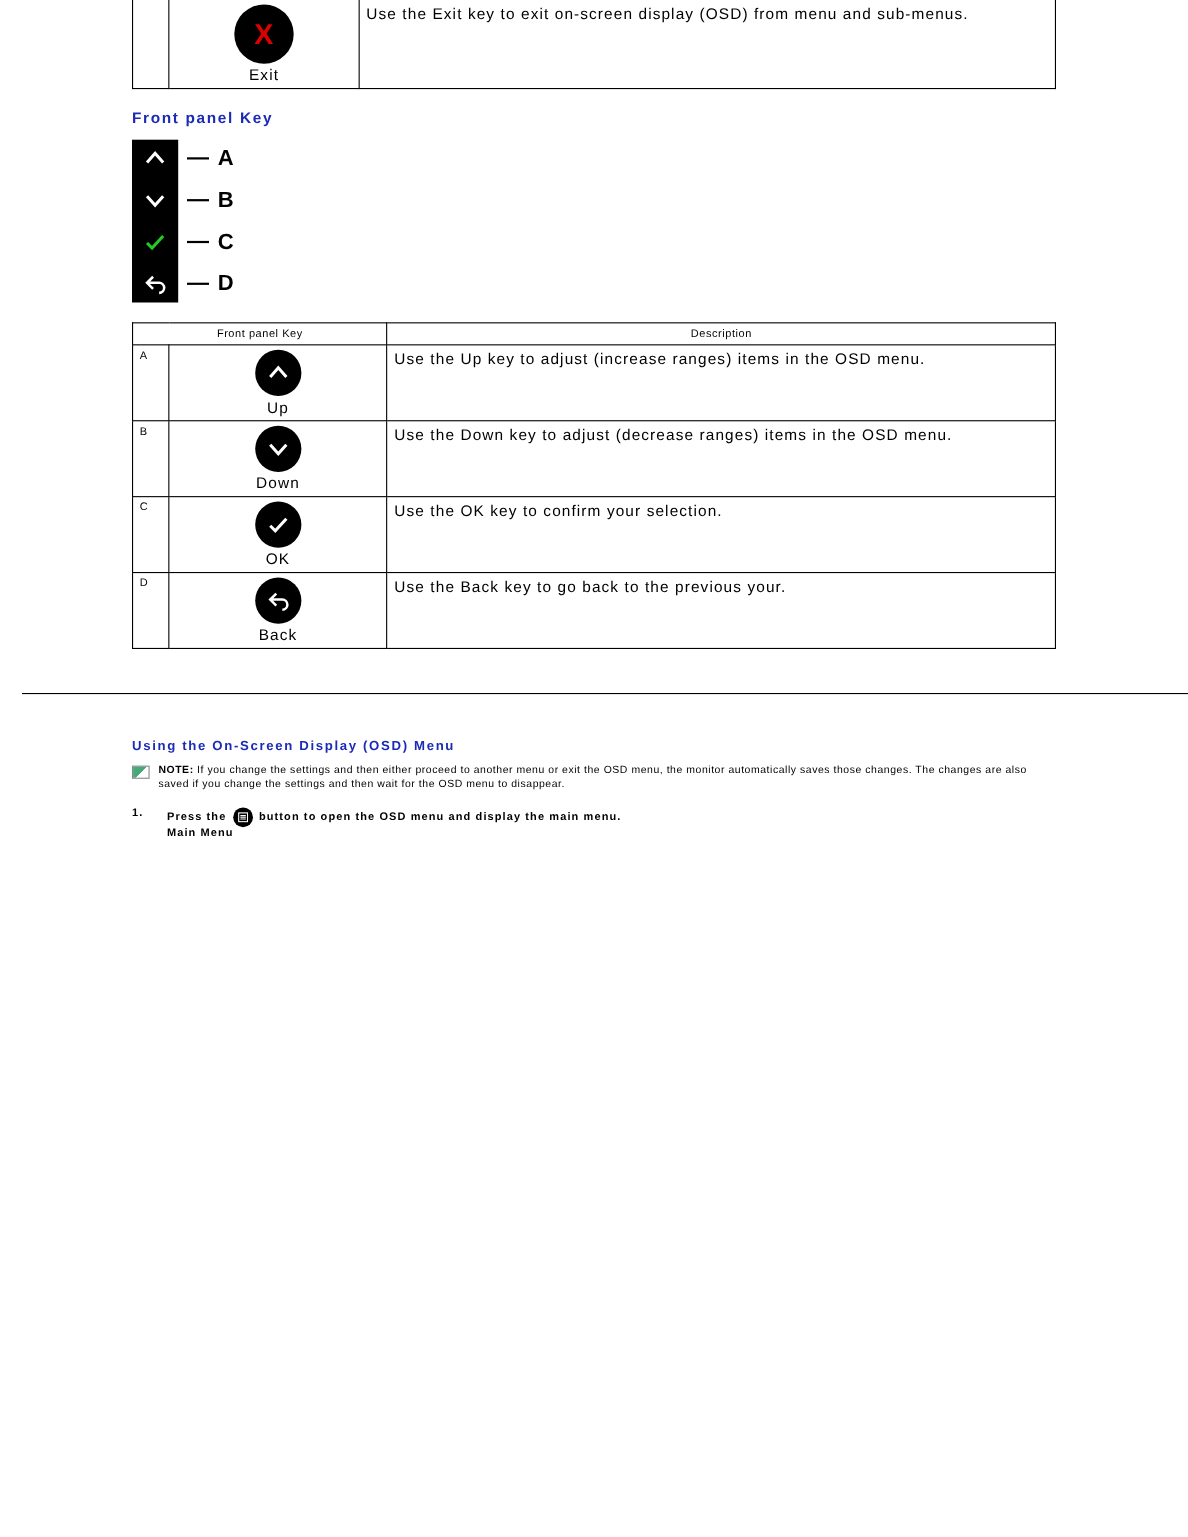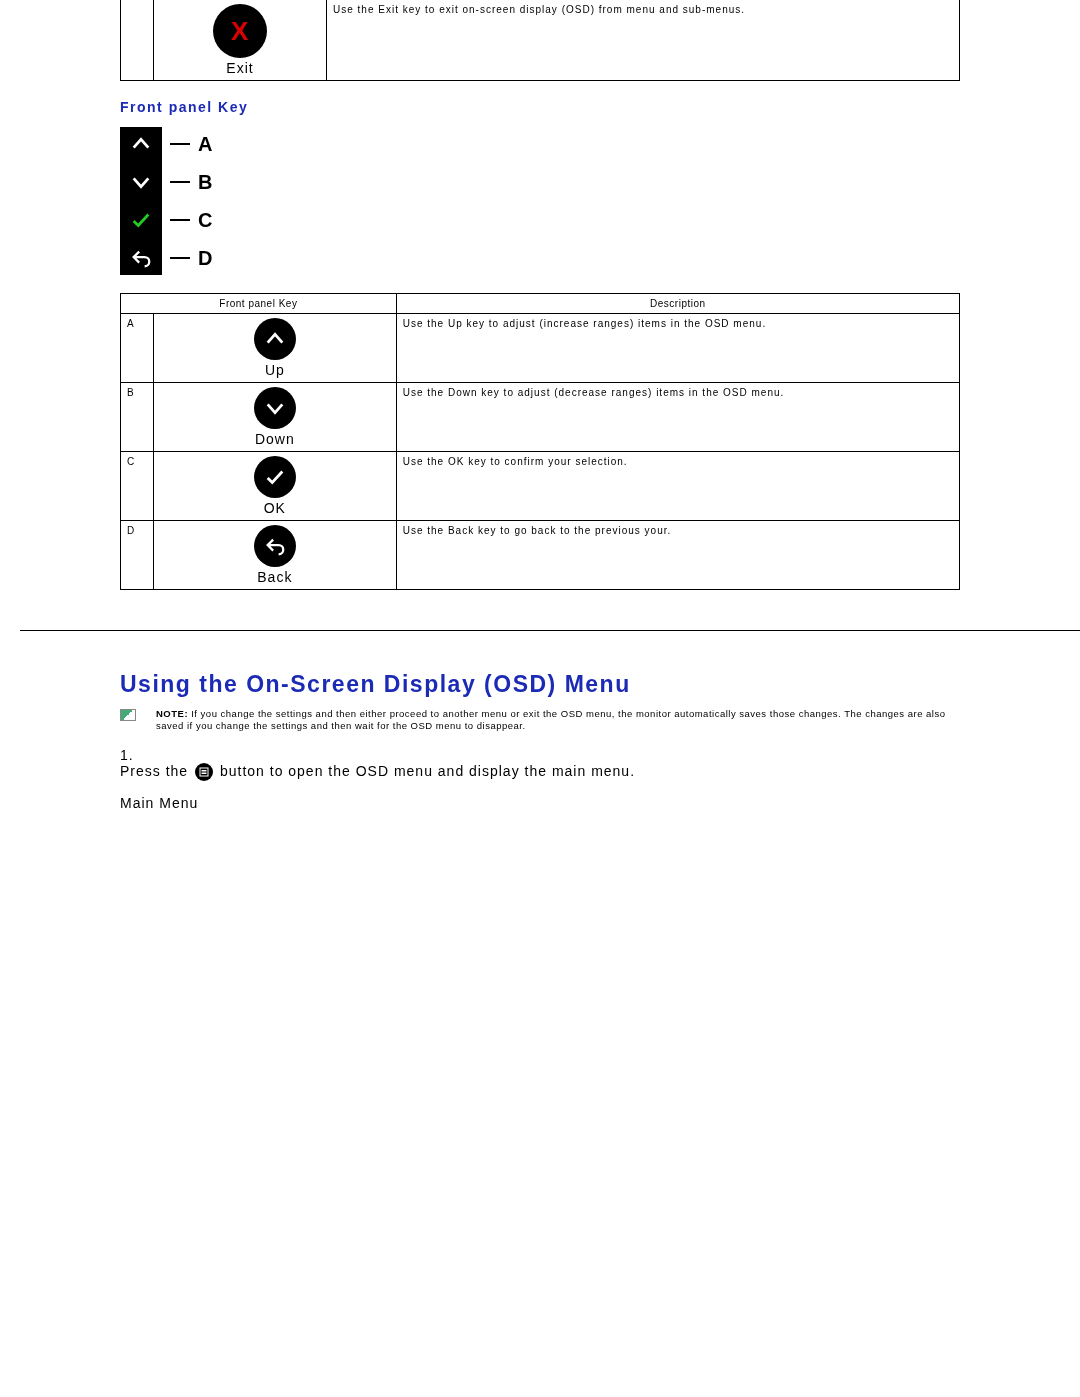--- a/index.html
+++ b/index.html
@@ -37,44 +37,44 @@
   }
   .iconcell { width: 20px; }
   .circ-cell { text-align: center; padding-top: 4px; padding-bottom: 4px; }
   .circ {
     width: 42px; height: 42px; border-radius: 50%;
     background: #000; display: inline-flex; align-items:center; justify-content:center;
     color:#fff; font-weight:bold; font-size:20px;
   }
   .circ.big { width: 54px; height:54px; font-size:26px; }
   .circ-label { display:block; font-size:14px; margin-top:2px; letter-spacing:1px;}
-  .desc-cell { vertical-align: middle; font-size: 10px; letter-spacing:1px; padding-left:12px; }
+  .desc-cell { vertical-align: middle; font-size: 14px; letter-spacing:1px; padding-left:12px; }
   h3.blue { color:#1b2bb5; font-size:14px; font-weight:bold; letter-spacing:1.5px; margin:18px 0 8px 0; }
-  h2.blue { color:#1b2bb5; font-size:23px; font-weight:bold; letter-spacing:1.5px; margin:30px 0 10px 0; }
+  h2.blue { color:#1b2bb5; font-size:12px; font-weight:bold; letter-spacing:1.5px; margin:30px 0 10px 0; }
   h3.blue2 { color:#1b2bb5; font-size:15px; font-weight:bold; letter-spacing:1.5px; margin:18px 0 10px 10px; }
   a.link { color:#1b2bb5; text-decoration:underline; }
   .maintext { font-size:10px; }
   .panel-keys { margin: 12px 0 18px 0; display:flex; align-items:center; }
   .panel-keys .strip { background:#000; width:42px; padding:6px 0; display:flex; flex-direction:column; align-items:center; gap:16px;}
   .panel-keys .strip svg { width:22px; height:22px; }
   .panel-keys .labels { display:flex; flex-direction:column; gap:16px; margin-left:8px; padding:6px 0;}
   .panel-keys .labels div { height:22px; display:flex; align-items:center; }
   .panel-keys .dash { width:20px; height:2px; background:#000; display:inline-block; margin-right:8px; }
   .panel-keys .letter { font-size:20px; font-weight:bold; font-family:Arial,sans-serif; letter-spacing:0;}
   .hr-outer { border-top:1px solid #000; margin:40px 0; margin-left:-100px; margin-right:-140px;}
-  .note-row { display:flex; align-items:flex-start; gap:20px; margin:8px 0 14px 0; font-size:9.5px; line-height:1.3; letter-spacing:0.5px;}
+  .note-row { display:flex; align-items:flex-start; gap:8px; margin:8px 0 14px 0; font-size:9.5px; line-height:1.3; letter-spacing:0.5px;}
   .note-icon { width:16px;height:12px;flex-shrink:0; margin-top:1px;
     background:linear-gradient(135deg,#4a7 50%,#fff 50%); border:1px solid #888; box-sizing:border-box;}
-  ol.steps { list-style:none; padding:0; margin:0 0 0 0; font-size:14px; letter-spacing:1px;}
+  ol.steps { list-style:none; padding:0; margin:0 0 0 0; font-size:10px; letter-spacing:1px;font-weight:bold;}
   ol.steps > li { margin-bottom:18px; }
   ol.steps .num { display:inline-block; width:28px; vertical-align:top;}
   ol.steps .step-body { display:inline-block; width:calc(100% - 32px); vertical-align:top;}
   .menu-btn { display:inline-flex; width:18px;height:18px;border-radius:50%;background:#000;color:#fff;
     align-items:center;justify-content:center;font-size:9px;vertical-align:middle;margin:0 2px;}
-  .sub-label { margin-top:14px; display:block;}
+  .sub-label { margin-top:0; display:block;}
   
   table.top-cont { border-collapse:collapse; width:100%; }
   table.top-cont td { border:1px solid #000; border-top:none; vertical-align:top; padding:4px 6px;}
 </style>
 </head>
 <body>
 
 <div class="page">
   <div class="content">
 

